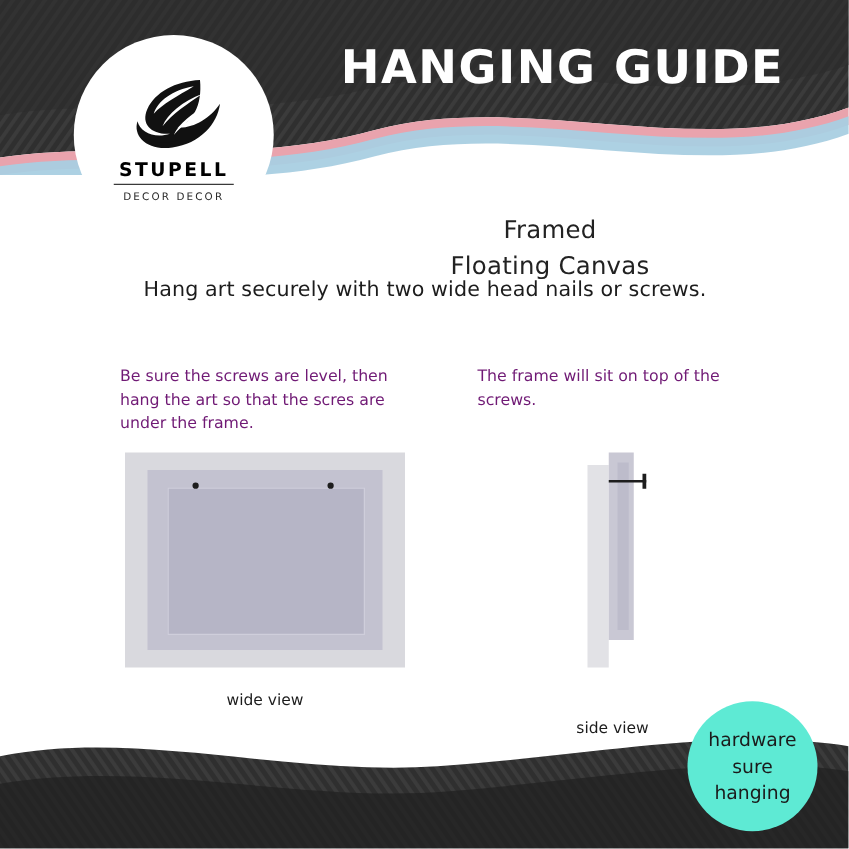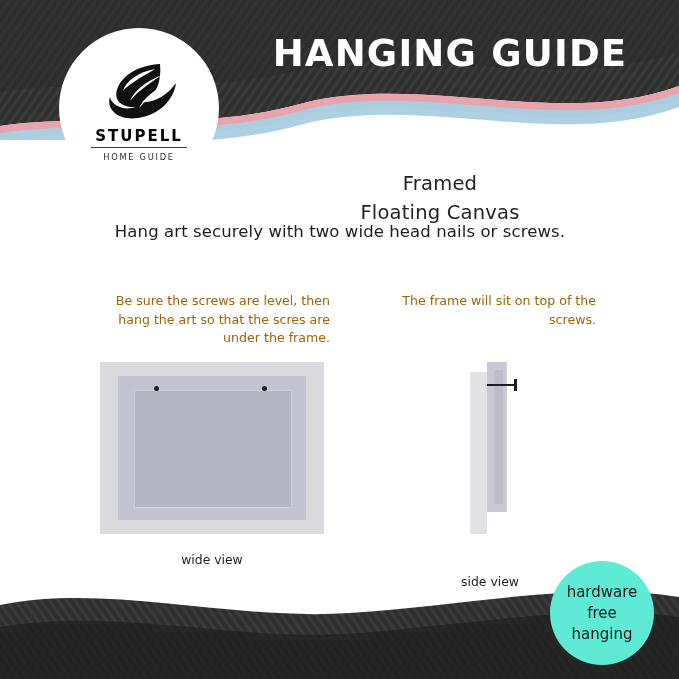--- a/index.html
+++ b/index.html
@@ -123,24 +123,24 @@
   }
 
   
   .col {
     position: absolute;
   }
   .col-left { left: 96px; top: 292px; width: 234px; }
   .col-right { left: 382px; top: 292px; width: 214px; }
 
   .col-caption {
-    text-align: right;
+    text-align: left;
     font-size: 12.6px;
     line-height: 18.5px;
-    color: #a16207;
+    color: #701a75;
   }
 
   .figure-left {
     position: absolute;
     left: 100px;
     top: 362px;
     width: 224px;
     height: 172px;
     background: #d9d9de;
   }
@@ -271,21 +271,21 @@
   <div class="logo-badge">
     <svg class="logo-mark" viewBox="0 0 86 64" xmlns="http://www.w3.org/2000/svg">
       <path d="M64,3 C44,4 28,13 22,26 C16,39 26,47 40,46 C28,50 16,45 14,36 C10,48 22,60 42,57 C64,54 78,38 80,22 C72,34 58,42 46,41 C58,36 66,24 64,3 Z" fill="#111111"></path>
       <path d="M59,8 C42,11 30,20 27,30 C34,22 46,16 59,8 Z" fill="#ffffff"></path>
       <path d="M66,14 C50,20 38,30 34,40 C42,30 54,22 66,14 Z" fill="#ffffff"></path>
       <path d="M72,22 C58,29 47,38 43,47 C51,38 62,30 72,22 Z" fill="#ffffff"></path>
       <path d="M20,50 C28,54 38,54 46,51 C37,58 26,57 20,50 Z" fill="#111111"></path>
     </svg>
     <div class="logo-name">STUPELL</div>
     <div class="logo-rule"></div>
-    <div class="logo-sub">HOME GUIDE</div>
+    <div class="logo-sub">DECOR DECOR</div>
   </div>
 
   <div class="headline">HANGING GUIDE</div>
 
   <div class="subtitle">
     <div>Framed</div>
     <div>Floating Canvas</div>
   </div>
 
   <div class="tagline">Hang art securely with two wide head nails or screws.</div>
@@ -326,17 +326,17 @@
           <rect width="3" height="7" fill="#3b3b3b"></rect>
         </pattern>
       </defs>
       <path d="M0,36 C110,14 230,52 350,44 C470,36 580,12 679,28 L679,110 H0 Z" fill="url(#stripesBot)"></path>
       <path d="M0,58 C120,38 240,74 360,64 C480,54 590,34 679,48 L679,110 H0 Z" fill="#222222" opacity="0.75"></path>
     </svg>
   </div>
 
   <div class="badge">
     <div>hardware</div>
-    <div>free</div>
+    <div>sure</div>
     <div>hanging</div>
   </div>
 
 </div>
 
 </body></html>

